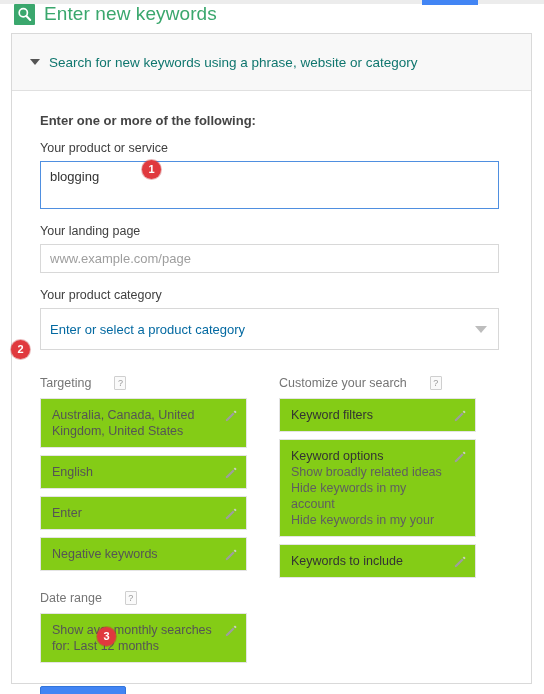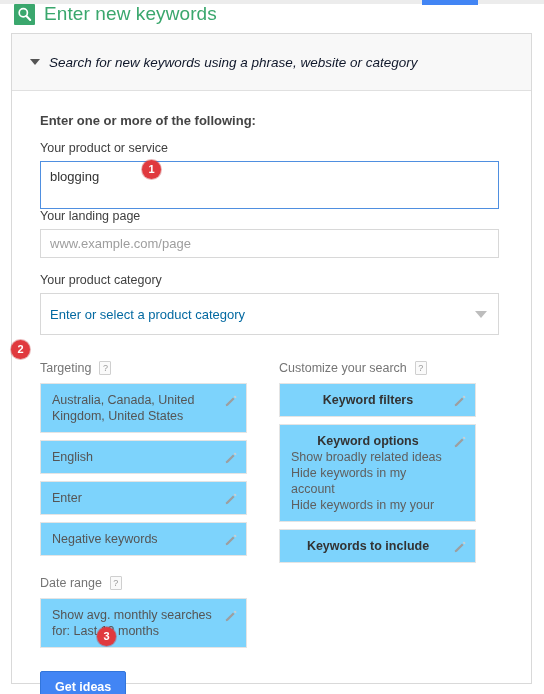--- a/index.html
+++ b/index.html
@@ -83,23 +83,22 @@
   .caret {
     width: 0; height: 0;
     border-left: 5px solid transparent;
     border-right: 5px solid transparent;
     border-top: 6px solid #555;
     margin-right: 9px;
     flex: none;
   }
   .card-header-text {
     font-size: 13.5px;
-    color: #0f172a;
+    color: #0f766e;
     font-weight: normal;
-    font-style: italic;
   }
 
   .card-body {
     padding: 22px 28px 0 28px;
     box-sizing: border-box;
   }
 
   .intro {
     font-size: 13px;
     font-weight: bold;
@@ -115,20 +114,21 @@
 
   .textarea-box {
     width: 459px;
     height: 48px;
     border: 1px solid #4f8fe0;
     box-sizing: border-box;
     background: #fff;
     padding: 7px 9px;
     font-size: 13px;
     color: #333;
+    margin-bottom: 15px;
   }
 
   .input-box {
     width: 459px;
     height: 29px;
     border: 1px solid #d8d8d8;
     box-sizing: border-box;
     background: #fff;
     padding: 5px 9px;
     font-size: 13px;
@@ -164,21 +164,21 @@
   .cols {
     display: flex;
     margin-top: 25px;
   }
   .col-left { width: 207px; margin-right: 32px; }
   .col-right { width: 197px; }
 
   .section-head {
     display: flex;
     align-items: center;
-    gap: 8px;
+    gap: 23px;
     margin-bottom: 7px;
     height: 16px;
   }
   .section-head-title {
     font-size: 12.5px;
     color: #757575;
   }
   .help-chip {
     width: 12px;
     height: 14px;
@@ -187,35 +187,34 @@
     font-size: 9px;
     line-height: 13px;
     text-align: center;
     color: #9a9a9a;
     box-sizing: border-box;
     border-radius: 1px;
   }
 
   .tile {
     position: relative;
-    background: #7dd3fc;
+    background: #84cc16;
     border: 1px solid #e4e4e4;
     box-sizing: border-box;
     padding: 8px 30px 8px 11px;
     margin-bottom: 7px;
     font-size: 12.5px;
     color: #555;
     line-height: 16px;
   }
   .tile.tall { min-height: 48px; }
   .tile-title {
-    font-weight: bold;
+    font-weight: normal;
     color: #333;
     display: block;
-    text-align: center;
   }
   .tile-sub { display: block; color: #5f5f5f; }
 
   .pencil {
     position: absolute;
     right: 8px;
     top: 9px;
     width: 14px;
     height: 14px;
   }

